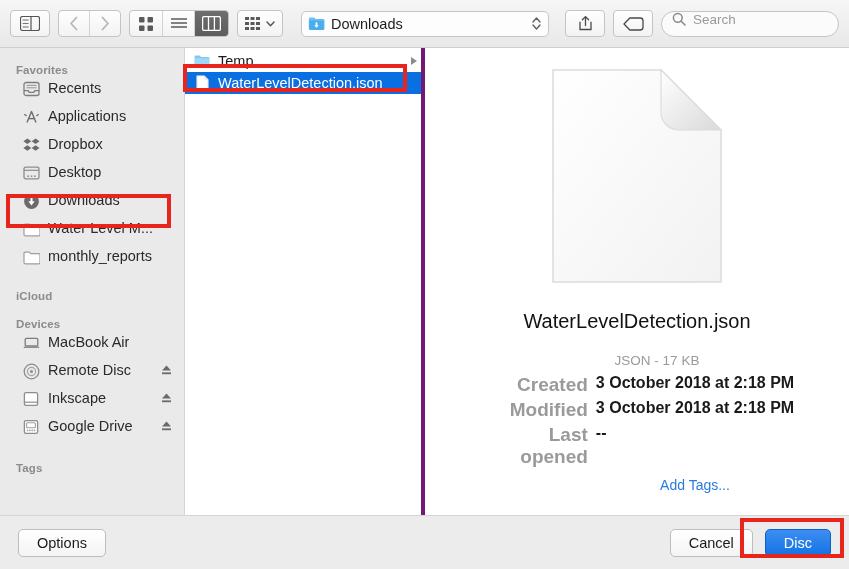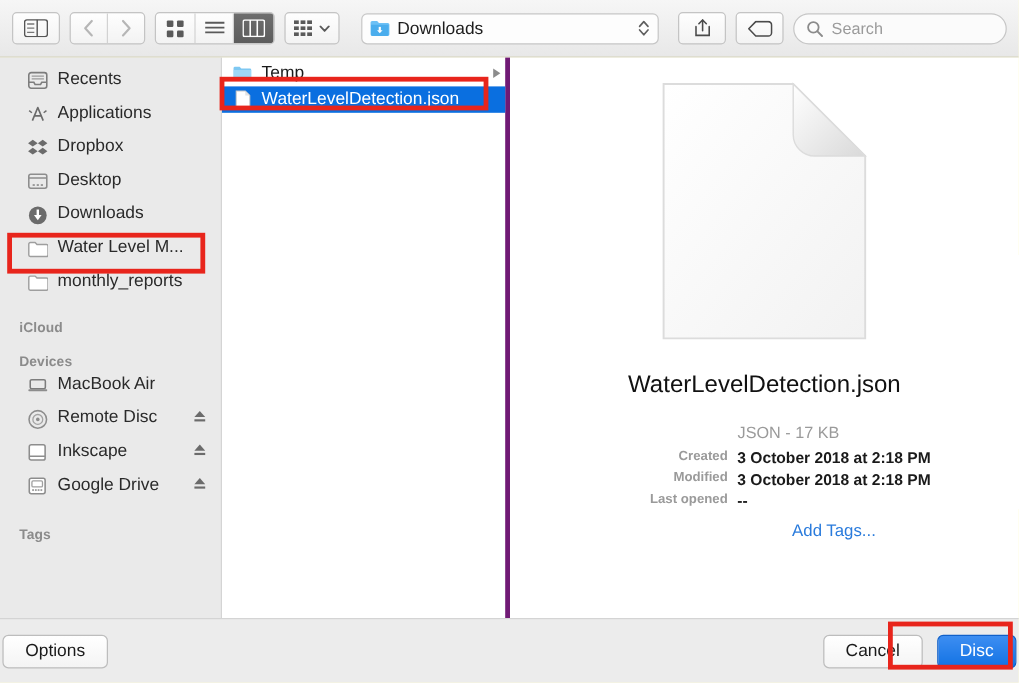--- a/index.html
+++ b/index.html
@@ -62,21 +62,21 @@
   }
   .pathbar .label {
     flex: 1; font-size: 14.5px; color: #1d1d1d;
     white-space: nowrap; overflow: hidden;
   }
   .spacer { flex: 1; }
   .search {
     flex: 0 0 178px; height: 26px;
     background: #fbfbfb;
     border: 1px solid #c6c6c6; border-radius: 13px;
-    display: flex; align-items: center; padding: 0 10px; gap: 7px;
+    display: flex; align-items: flex-start; padding: 0 10px; gap: 7px;
   }
   .search .ph { font-size: 13.5px; color: #9a9a9a; }
 
   
   .body { flex: 1; display: flex; min-height: 0; }
 
   
   .sidebar {
     flex: 0 0 185px;
     background: #eaeaea;
@@ -132,34 +132,34 @@
   .doc-icon { width: 176px; height: 224px; margin-bottom: 22px; }
   .file-title {
     font-size: 20px; color: #111; margin-bottom: 20px;
     text-align: center;
   }
   .meta-kind {
     font-size: 13.5px; color: #9a9a9a; font-weight: normal;
     margin-bottom: 6px; padding-left: 40px;
   }
   .meta-table { display: grid; grid-template-columns: 108px auto; row-gap: 3px; column-gap: 8px; }
-  .meta-k { font-size: 11px; color: #9a9a9a; font-weight: bold; text-align: right; }
-  .meta-v { font-size: 13px; color: #1a1a1a; font-weight: bold; }
+  .meta-k { font-size: 19px; color: #9a9a9a; font-weight: bold; text-align: right; }
+  .meta-v { font-size: 16px; color: #1a1a1a; font-weight: bold; }
   .add-tags {
     font-size: 14px; color: #2a7bdc; margin-top: 9px;
     padding-left: 116px;
   }
 
   
   .footer {
     height: 54px; flex: 0 0 54px;
     background: #ececec;
     border-top: 1px solid #d4d4d4;
     display: flex; align-items: center;
-    padding: 0 2px; gap: 12px;
+    padding: 0 18px; gap: 12px;
   }
   .btn {
     height: 28px; padding: 0 18px;
     border-radius: 5px; border: 1px solid #bdbdbd;
     background: linear-gradient(#ffffff, #f4f4f4);
     font-size: 14.5px; color: #1a1a1a;
     display: flex; align-items: center; justify-content: center;
     font-family: "Liberation Sans", sans-serif;
   }
   .btn.primary {
@@ -286,20 +286,21 @@
         <line x1="9.2" y1="9.2" x2="13" y2="13" stroke="#8b8b8b" stroke-width="1.6" stroke-linecap="round"></line>
       </svg>
       <span class="ph">Search</span>
     </div>
   </div>
 
   <div class="body">
 
     <div class="sidebar">
 
+      <div class="sb-head">Favorites</div>
 
       <div class="sb-item">
         <span class="sb-ico">
           <svg width="17" height="16" viewBox="0 0 17 16">
             <rect x="1" y="1.5" width="15" height="13" rx="2" fill="none" stroke="#7d7d7d" stroke-width="1.3"></rect>
             <line x1="3.4" y1="4.4" x2="13.6" y2="4.4" stroke="#9a9a9a" stroke-width="1.1"></line>
             <line x1="3.4" y1="6.8" x2="13.6" y2="6.8" stroke="#9a9a9a" stroke-width="1.1"></line>
             <path d="M1 9.6h4.2l1 1.8h4.6l1-1.8H16" fill="none" stroke="#7d7d7d" stroke-width="1.3"></path>
           </svg>
         </span>

